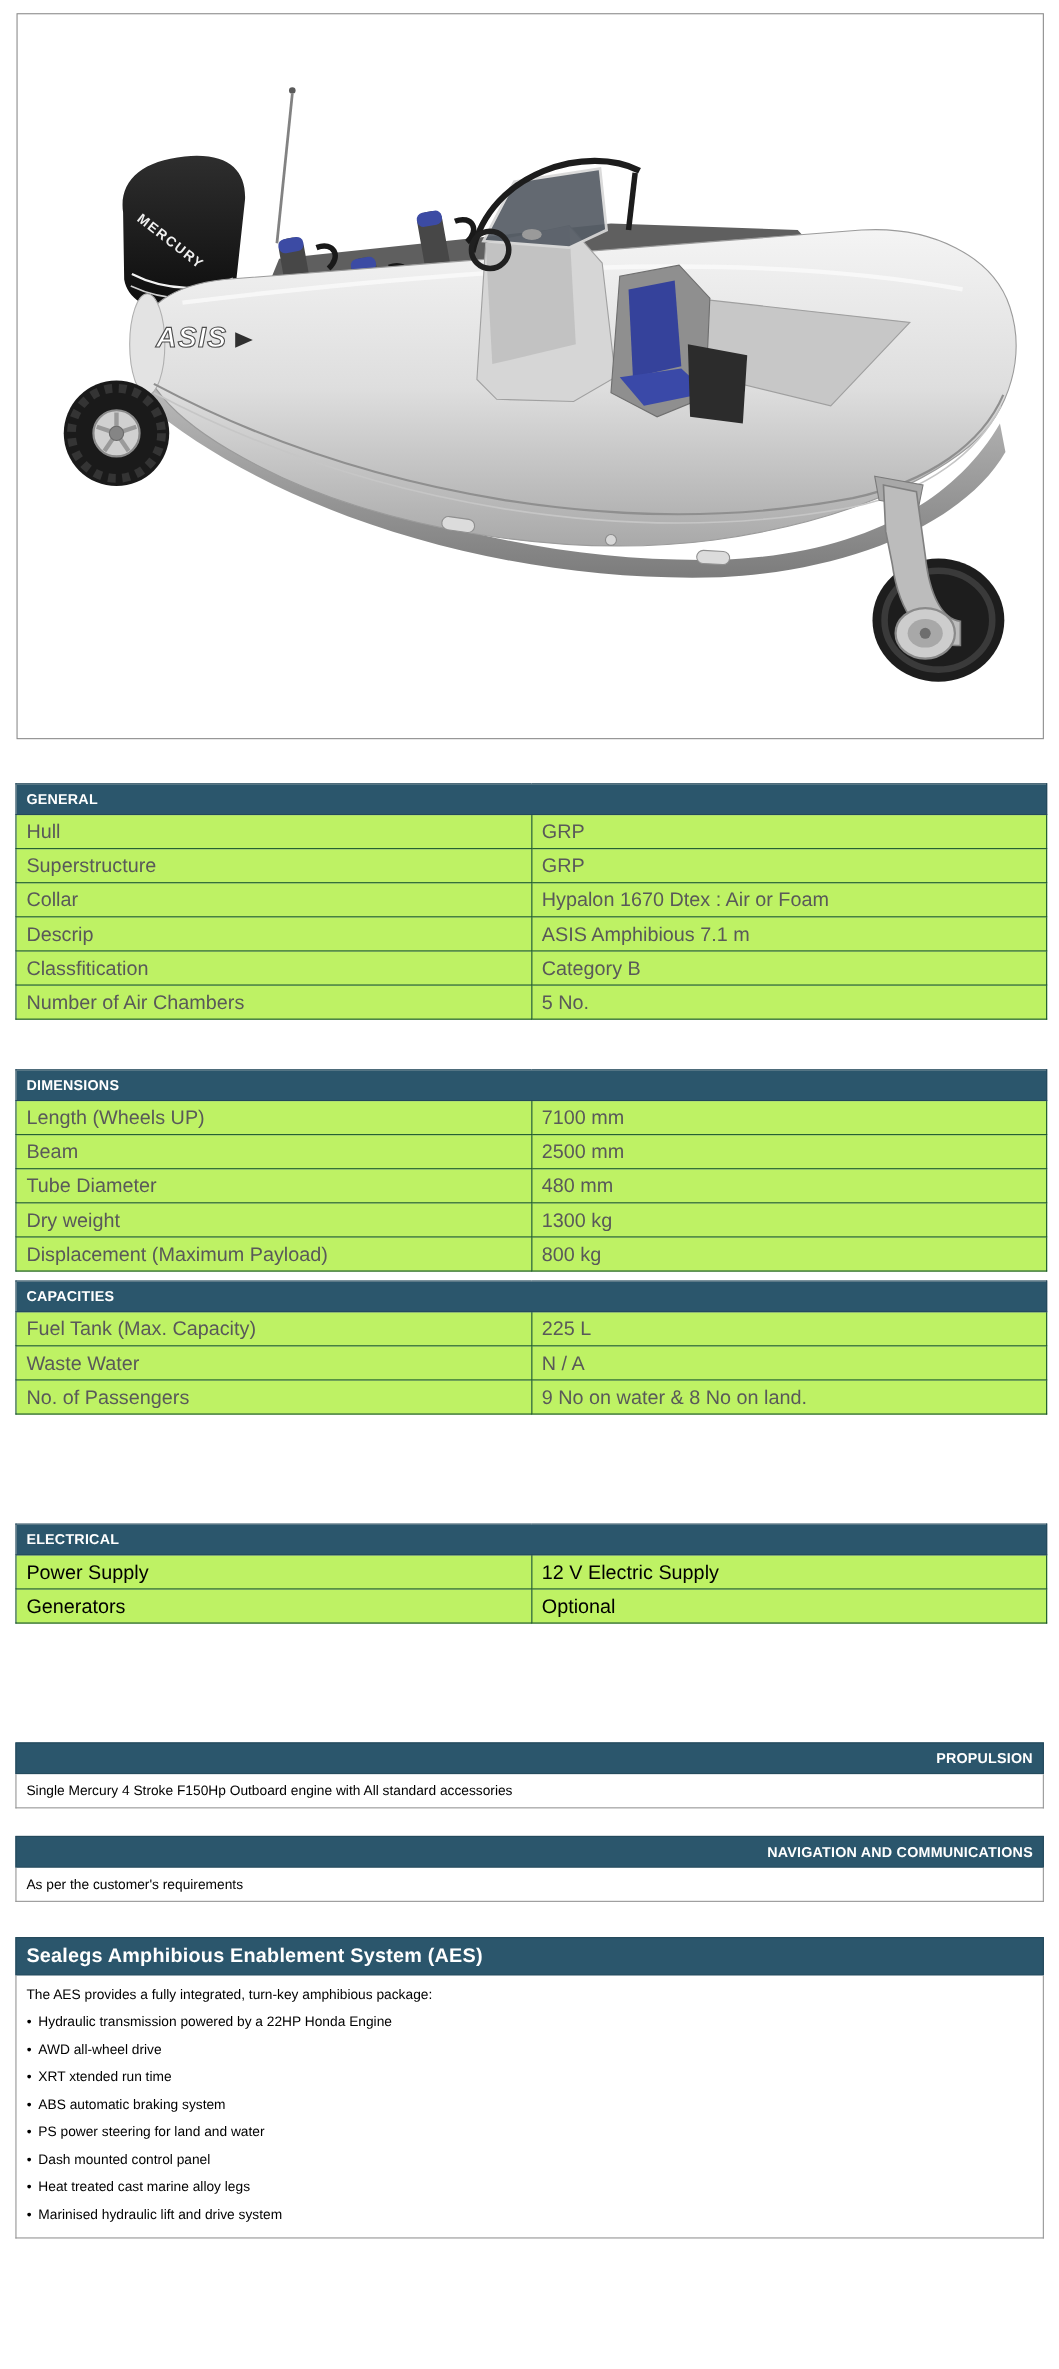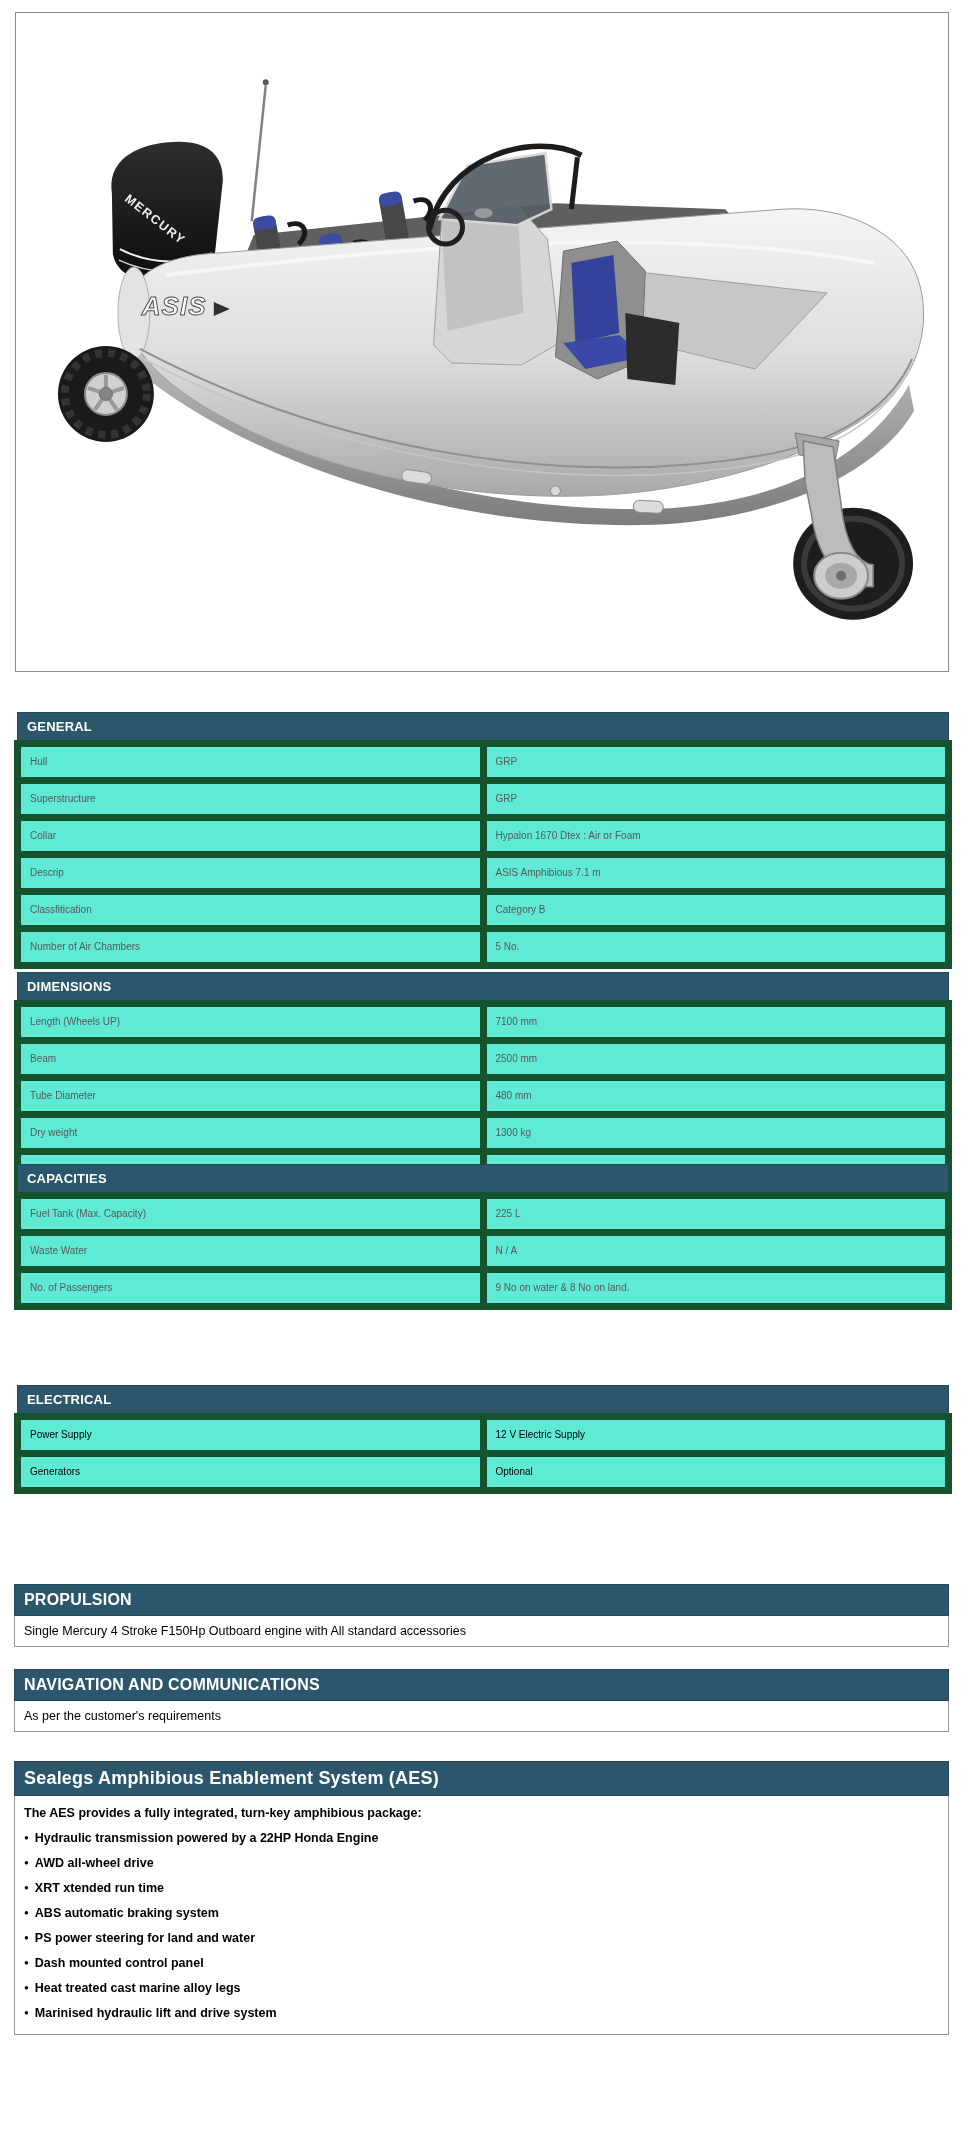--- a/index.html
+++ b/index.html
@@ -5,33 +5,33 @@
   html,body{margin:0;padding:0;background:#ffffff;}
   .page{position:relative;width:963px;height:2154px;background:#ffffff;
         font-family:"Liberation Sans","DejaVu Sans",sans-serif;overflow:hidden;}
 
   .image-frame{position:absolute;left:15px;top:12px;width:932px;height:658px;
                border:1px solid #8c8c8c;background:#ffffff;}
 
   table.spec{position:absolute;left:14px;width:938px;border-collapse:collapse;table-layout:fixed;}
   table.spec th{background:#2b566c;color:#ffffff;text-align:left;font-size:13px;font-weight:bold;
                 padding:6px 9px;height:15px;border:1px solid #24495b;letter-spacing:.2px;}
-  table.spec td{border:7px solid #14532d;font-size:10px;padding:4px 9px;height:22px;
-                vertical-align:middle;background:#5eead4;line-height:14px;}
+  table.spec td{border:1px solid #14532d;font-size:18px;padding:4px 9px;height:22px;
+                vertical-align:middle;background:#bef264;line-height:14px;}
   table.muted td{color:#595959;}
   table.dark td{color:#000000;}
 
   .block{position:absolute;left:14px;width:935px;}
   .bar{background:#2b566c;color:#ffffff;font-weight:bold;font-size:18px;
        padding:6px 9px;border:1px solid #24495b;letter-spacing:.2px;}
-  .bar.caps{font-size:16px;}
+  .bar.caps{font-size:13px;text-align:right;}
   .box{border:1px solid #969696;border-top:none;background:#ffffff;font-size:12.5px;
        color:#000000;padding:7px 9px;line-height:16px;}
   .box.tall{padding:5px 9px 8px 9px;}
-  .aes-line{line-height:24.5px;white-space:nowrap;font-weight:bold;}
+  .aes-line{line-height:24.5px;white-space:nowrap;}
   .bullet::before{content:"●";font-size:8px;vertical-align:1.5px;margin-right:6px;}
 </style>
 </head>
 <body>
 
 <div class="page">
 
   <div class="image-frame">
     <svg width="932" height="658" viewBox="0 0 933 658" xmlns="http://www.w3.org/2000/svg">
       <defs>

